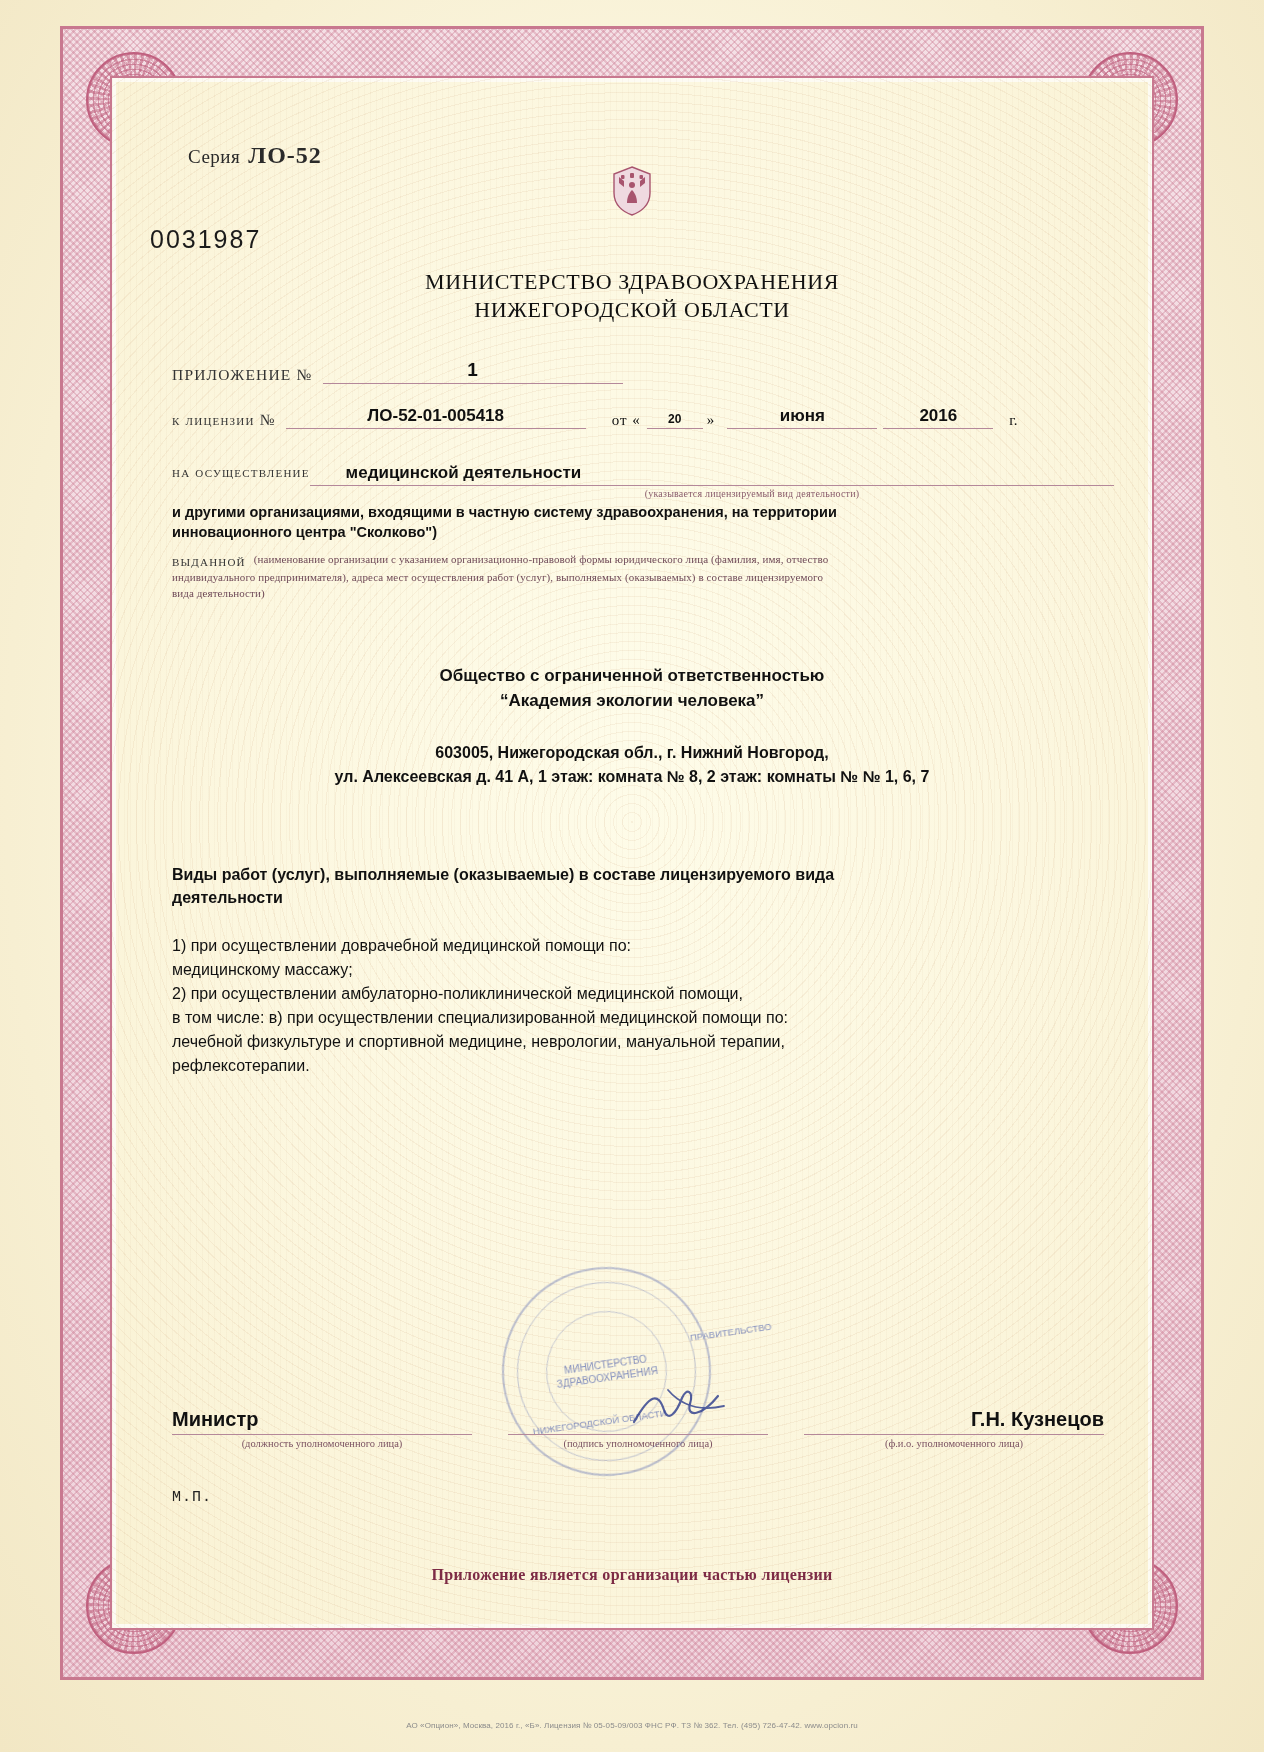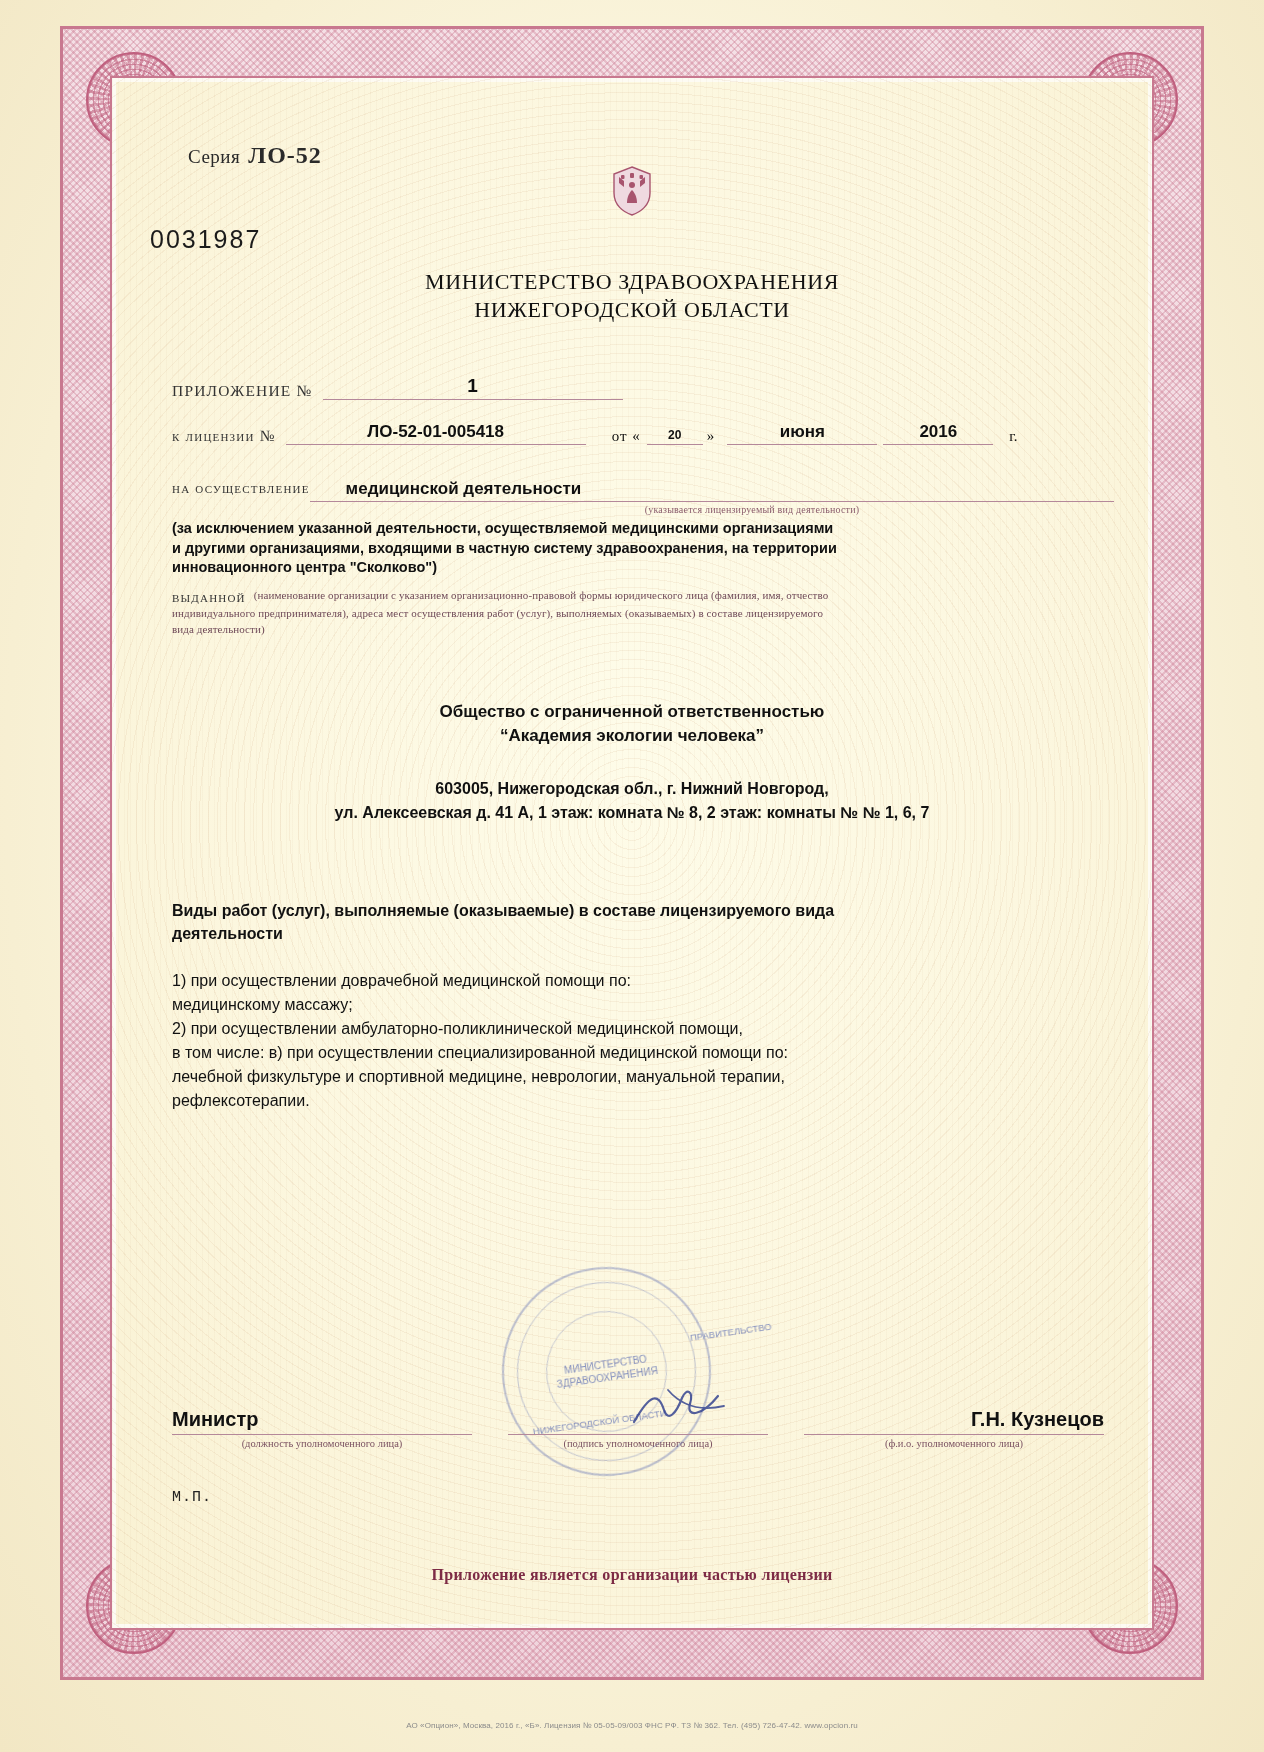--- a/index.html
+++ b/index.html
@@ -77,21 +77,21 @@
 
   .emblem{width:44px;height:52px;margin:0 auto;position:relative;top:-4px;}
 
   .ministry{
     text-align:center;margin-top:14px;
     font-size:22px;line-height:1.25;letter-spacing:.6px;color:#111;
     font-family:"Liberation Serif",serif;
   }
   .lbl{font-size:15.5px;letter-spacing:1.2px;color:#333;font-variant:small-caps;}
 
-  .r-prilozhenie{display:flex;align-items:flex-end;margin-top:52px;padding-left:22px;}
+  .r-prilozhenie{display:flex;align-items:flex-end;margin-top:36px;padding-left:22px;}
   .r-prilozhenie .val{
     flex:0 0 300px;text-align:center;font-weight:bold;font-size:19px;
     font-family:"Liberation Sans",sans-serif;border-bottom:1px solid #b4889a;padding-bottom:2px;margin-left:10px;
   }
 
   .r-license{display:flex;align-items:flex-end;margin-top:22px;padding-left:22px;}
   .r-license .num{
     flex:0 0 300px;text-align:center;font-weight:bold;font-size:17px;
     font-family:"Liberation Sans",sans-serif;border-bottom:1px solid #b4889a;padding-bottom:2px;margin-left:10px;
   }
@@ -266,21 +266,20 @@
       <span class="g">г.</span>
     </div>
 
     <div class="r-activity">
       <span class="lbl">на осуществление</span>
       <span class="val">медицинской деятельности</span>
     </div>
     <div class="hint" style="padding-left:240px">(указывается лицензируемый вид деятельности)</div>
 
     <div class="activity-extra">
-      <div>(за исключением указанной деятельности, осуществляемой медицинскими организациями</div>
       <div>и другими организациями, входящими в частную систему здравоохранения, на территории</div>
       <div>инновационного центра "Сколково")</div>
     </div>
 
     <div class="issued-row">
       <span class="lbl">выданной</span>
       <span class="issued-note">
         <span>(наименование организации с указанием организационно-правовой формы юридического лица (фамилия, имя, отчество</span>
       </span>
     </div>

